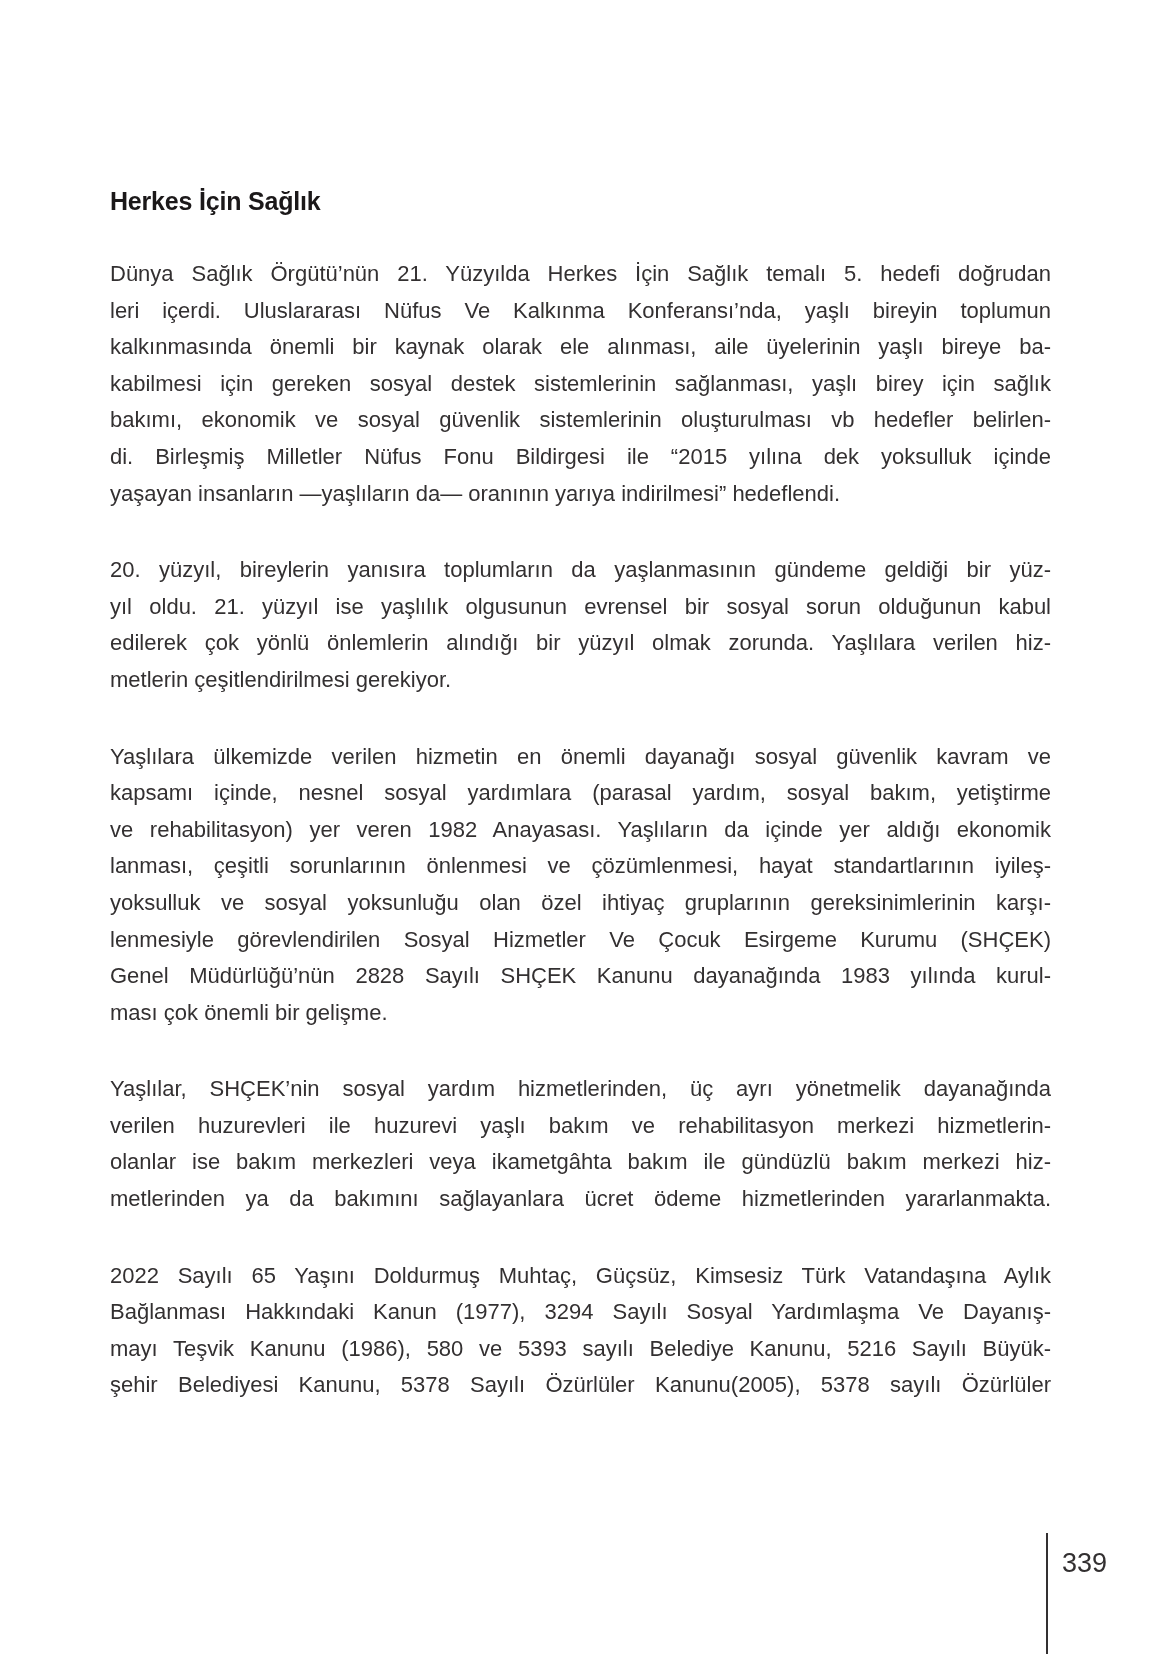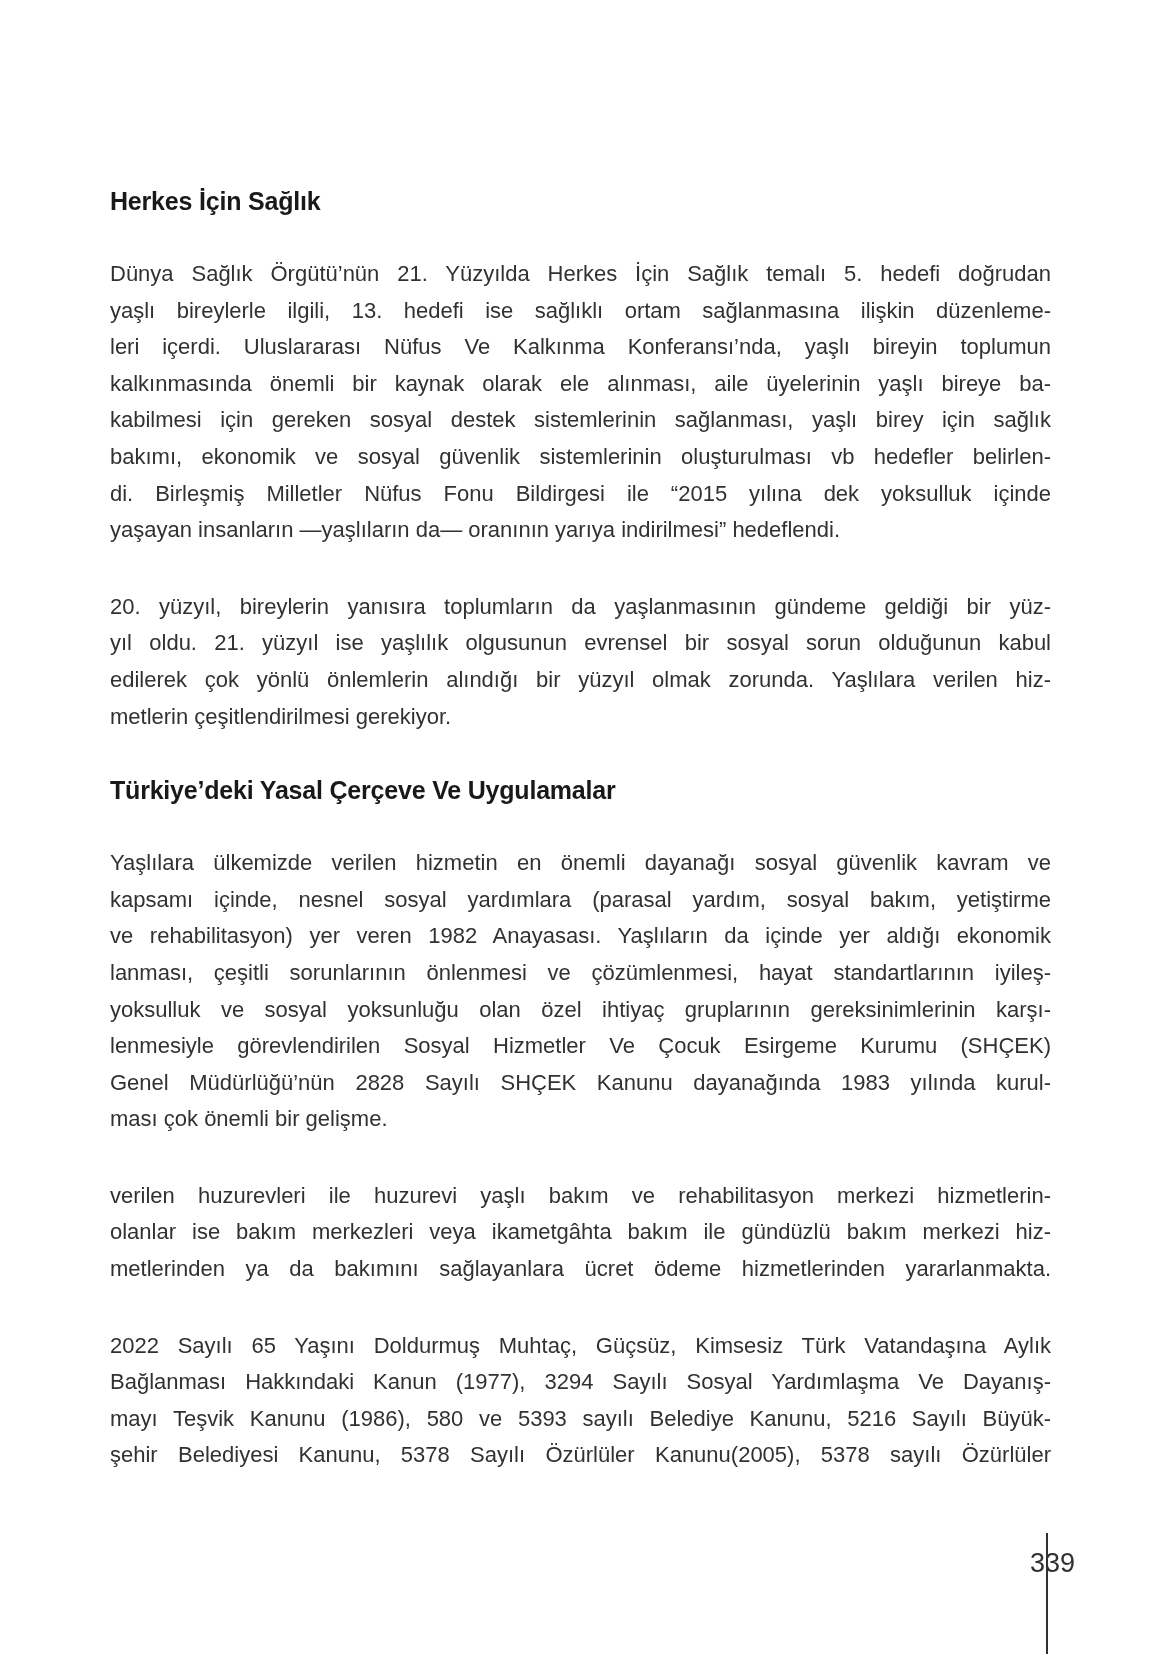--- a/index.html
+++ b/index.html
@@ -49,66 +49,65 @@
   .footer-rule {
     position: absolute;
     left: 1046px;
     top: 1533px;
     width: 2px;
     height: 121px;
     background: var(--rule, #333031);
   }
   .page-number {
     position: absolute;
-    left: 1030px;
+    left: 1062px;
     top: 1547px;
     font-size: 27px;
     line-height: 32px;
     color: var(--text, #333031);
   }
 </style>
 </head>
 <body>
 
 <div class="page">
   <main class="content">
     <h1 class="doc-heading">Herkes İçin Sağlık</h1>
 
     <div class="para">
         <div class="line">Dünya Sağlık Örgütü’nün 21. Yüzyılda Herkes İçin Sağlık temalı 5. hedefi doğrudan</div>
-        <div class="line">yaşlı bireylerle ilgili, 13. hedefi ise sağlıklı ortam sağlanmasına ilişkin düzenleme-</div>
         <div class="line">leri içerdi. Uluslararası Nüfus Ve Kalkınma Konferansı’nda, yaşlı bireyin toplumun</div>
         <div class="line">kalkınmasında önemli bir kaynak olarak ele alınması, aile üyelerinin yaşlı bireye ba-</div>
         <div class="line">kabilmesi için gereken sosyal destek sistemlerinin sağlanması, yaşlı birey için sağlık</div>
         <div class="line">bakımı, ekonomik ve sosyal güvenlik sistemlerinin oluşturulması vb hedefler belirlen-</div>
         <div class="line">di. Birleşmiş Milletler Nüfus Fonu Bildirgesi ile “2015 yılına dek yoksulluk içinde</div>
         <div class="line line-last">yaşayan insanların —yaşlıların da— oranının yarıya indirilmesi” hedeflendi.</div>
       </div>
 
     <div class="para">
         <div class="line">20. yüzyıl, bireylerin yanısıra toplumların da yaşlanmasının gündeme geldiği bir yüz-</div>
         <div class="line">yıl oldu. 21. yüzyıl ise yaşlılık olgusunun evrensel bir sosyal sorun olduğunun kabul</div>
         <div class="line">edilerek çok yönlü önlemlerin alındığı bir yüzyıl olmak zorunda. Yaşlılara verilen hiz-</div>
         <div class="line line-last">metlerin çeşitlendirilmesi gerekiyor.</div>
       </div>
 
-    <h2 class="doc-heading">Türkiye’deki Yasal Çerçeve Ve Uygulamalar</h2>
 
     <div class="para">
         <div class="line">Yaşlılara ülkemizde verilen hizmetin en önemli dayanağı sosyal güvenlik kavram ve</div>
         <div class="line">kapsamı içinde, nesnel sosyal yardımlara (parasal yardım, sosyal bakım, yetiştirme</div>
         <div class="line">ve rehabilitasyon) yer veren 1982 Anayasası. Yaşlıların da içinde yer aldığı ekonomik</div>
         <div class="line">lanması, çeşitli sorunlarının önlenmesi ve çözümlenmesi, hayat standartlarının iyileş-</div>
         <div class="line">yoksulluk ve sosyal yoksunluğu olan özel ihtiyaç gruplarının gereksinimlerinin karşı-</div>
         <div class="line">lenmesiyle görevlendirilen Sosyal Hizmetler Ve Çocuk Esirgeme Kurumu (SHÇEK)</div>
         <div class="line">Genel Müdürlüğü’nün 2828 Sayılı SHÇEK Kanunu dayanağında 1983 yılında kurul-</div>
         <div class="line line-last">ması çok önemli bir gelişme.</div>
       </div>
 
     <div class="para">
+        <div class="line">Yaşlılar, SHÇEK’nin sosyal yardım hizmetlerinden, üç ayrı yönetmelik dayanağında</div>
         <div class="line">verilen huzurevleri ile huzurevi yaşlı bakım ve rehabilitasyon merkezi hizmetlerin-</div>
         <div class="line">olanlar ise bakım merkezleri veya ikametgâhta bakım ile gündüzlü bakım merkezi hiz-</div>
         <div class="line">metlerinden ya da bakımını sağlayanlara ücret ödeme hizmetlerinden yararlanmakta.</div>
       </div>
 
     <div class="para">
         <div class="line">2022 Sayılı 65 Yaşını Doldurmuş Muhtaç, Güçsüz, Kimsesiz Türk Vatandaşına Aylık</div>
         <div class="line">Bağlanması Hakkındaki Kanun (1977), 3294 Sayılı Sosyal Yardımlaşma Ve Dayanış-</div>
         <div class="line">mayı Teşvik Kanunu (1986), 580 ve 5393 sayılı Belediye Kanunu, 5216 Sayılı Büyük-</div>
         <div class="line">şehir Belediyesi Kanunu, 5378 Sayılı Özürlüler Kanunu(2005), 5378 sayılı Özürlüler</div>

